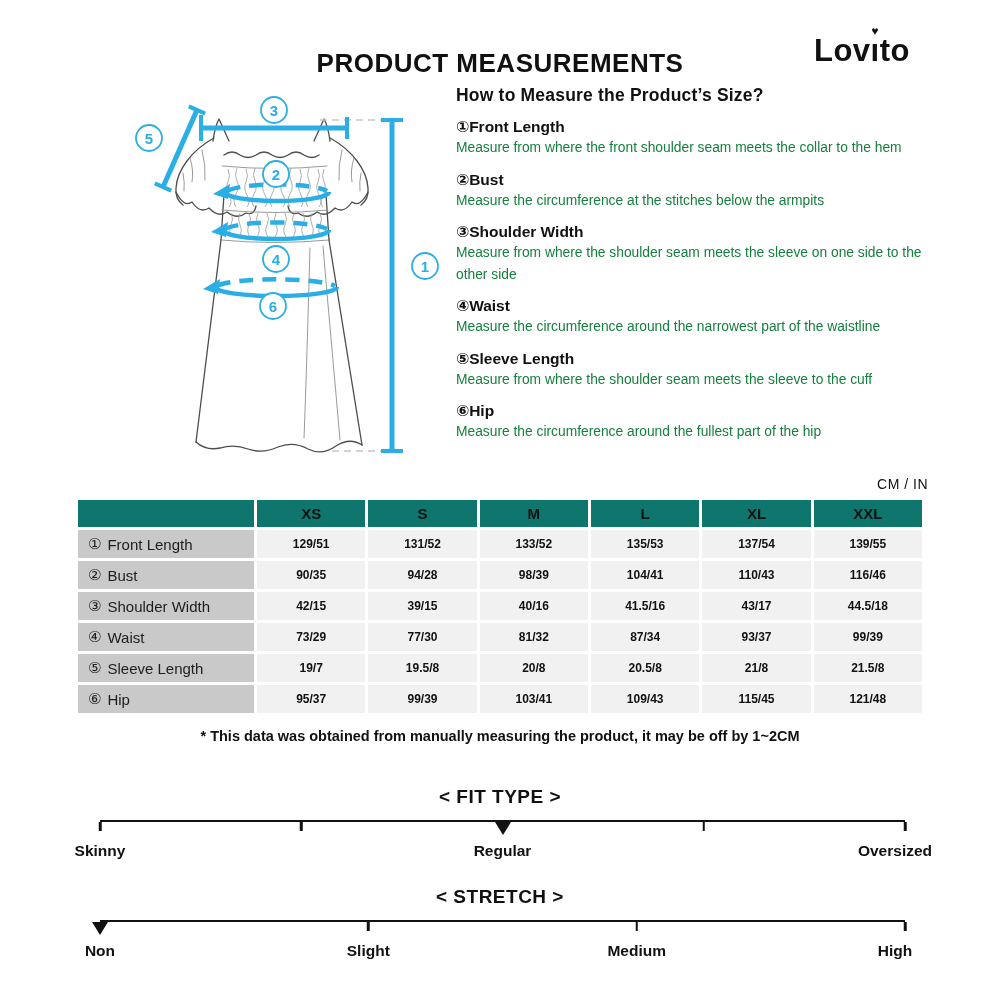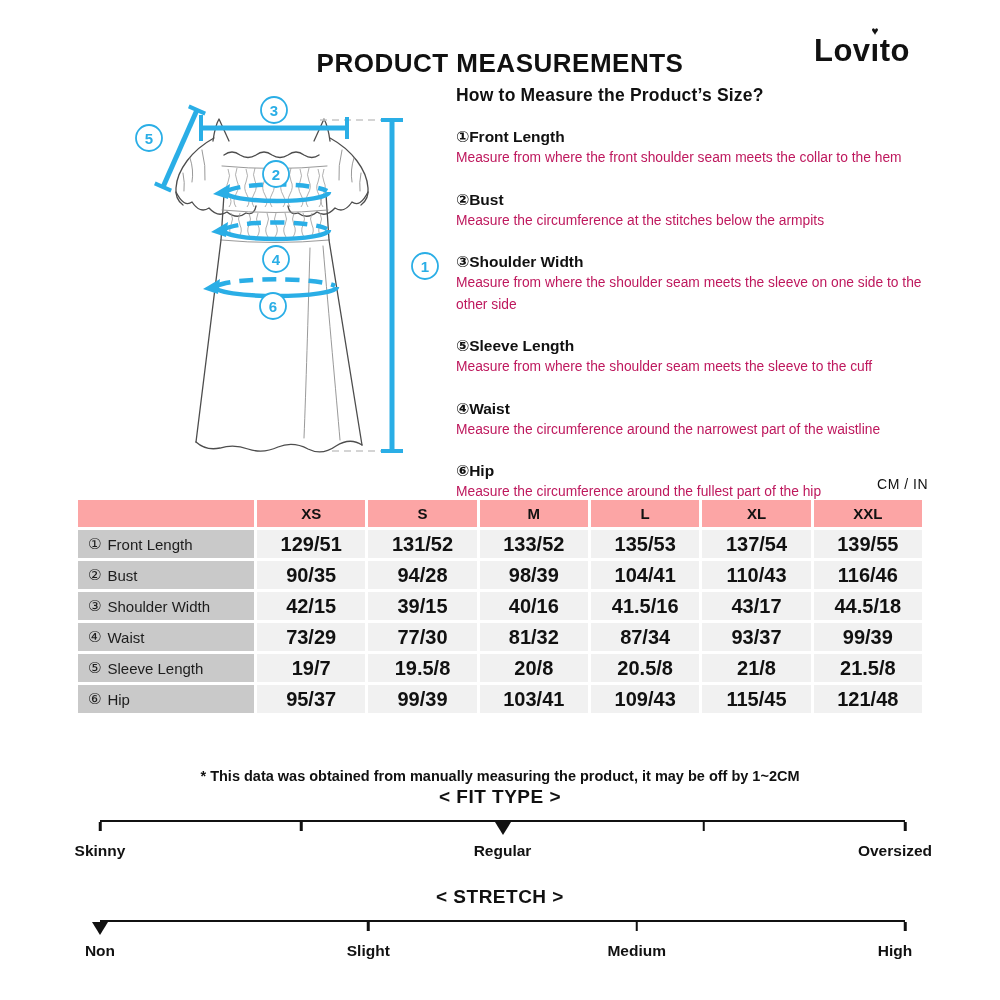--- a/index.html
+++ b/index.html
@@ -11,34 +11,34 @@
   .brand { position:absolute; top:33px; right:90px; font-size:31px; font-weight:800; letter-spacing:.5px; }
   .brand .i-wrap { position:relative; display:inline-block; }
   .brand .heart { position:absolute; top:-8px; left:50%; transform:translateX(-50%); font-size:12px; line-height:1; }
 
   
   .diagram { position:absolute; left:110px; top:88px; width:340px; height:380px; }
 
   
   .howto { position:absolute; left:456px; top:85px; width:474px; }
   .howto h2 { font-size:17.5px; font-weight:800; margin-bottom:9px; letter-spacing:.2px; }
-  .howto .item-title { font-size:15.5px; font-weight:700; margin-top:20px; line-height:21px; }
-  .howto .item-desc { font-size:13.8px; color:#be185d; line-height:21.5px; }
+  .howto .item-title { font-size:15.5px; font-weight:700; margin-top:10px; line-height:21px; }
+  .howto .item-desc { font-size:13.8px; color:#15803d; line-height:21.5px; }
 
   
   .units { position:absolute; top:476px; right:72px; font-size:14px; font-weight:400; letter-spacing:.5px; }
   .size-table { position:absolute; left:78px; top:500px; width:844px; display:grid;
     grid-template-columns:176px repeat(6,1fr); grid-template-rows:27px repeat(6,28px); gap:3px; }
   .size-table .cell { display:flex; align-items:center; justify-content:center; }
-  .size-table .head { background:#fca5a5; font-size:15px; font-weight:700; }
+  .size-table .head { background:#0f766e; font-size:15px; font-weight:700; }
   .size-table .rowlabel { background:#c9c9c9; font-size:15px; justify-content:flex-start; padding-left:10px; color:#1d1d1d; }
   .size-table .rowlabel .num { margin-right:6px; font-size:15px; }
-  .size-table .val { background:#f1f1f1; font-size:20px; font-weight:700; }
-
-  .footnote { position:absolute; top:728px; left:0; width:100%; text-align:center; font-size:14.5px; font-weight:700;margin-top:40px; }
+  .size-table .val { background:#f1f1f1; font-size:12px; font-weight:700; }
+
+  .footnote { position:absolute; top:728px; left:0; width:100%; text-align:center; font-size:14.5px; font-weight:700; }
 
   
   .scale-heading { position:absolute; left:0; width:100%; text-align:center; font-size:19px; font-weight:800; letter-spacing:.5px; }
   .fit-heading { top:786px; }
   .stretch-heading { top:886px; }
   .scale { position:absolute; left:100px; width:805px; height:40px; border-top:2.5px solid #111; }
   .fit-scale { top:820px;text-decoration:underline; }
   .stretch-scale { top:920px; }
   .tick { position:absolute; top:0; width:2.5px; height:9px; background:#111; transform:translateX(-50%); }
   .marker { position:absolute; top:0; width:0; height:0; border-left:8px solid transparent; border-right:8px solid transparent; border-top:13px solid #111; transform:translateX(-50%); }
@@ -158,26 +158,26 @@
     </div>
     <div class="item">
       <div class="item-title"><span>②</span><span>Bust</span></div>
       <div class="item-desc">Measure the circumference at the stitches below the armpits</div>
     </div>
     <div class="item">
       <div class="item-title"><span>③</span><span>Shoulder Width</span></div>
       <div class="item-desc">Measure from where the shoulder seam meets the sleeve on one side to the other side</div>
     </div>
     <div class="item">
+      <div class="item-title"><span>④</span><span>Waist</span></div>
+      <div class="item-desc">Measure the circumference around the narrowest part of the waistline</div>
+    </div>
+    <div class="item">
       <div class="item-title"><span>⑤</span><span>Sleeve Length</span></div>
       <div class="item-desc">Measure from where the shoulder seam meets the sleeve to the cuff</div>
-    </div>
-    <div class="item">
-      <div class="item-title"><span>④</span><span>Waist</span></div>
-      <div class="item-desc">Measure the circumference around the narrowest part of the waistline</div>
     </div>
     <div class="item">
       <div class="item-title"><span>⑥</span><span>Hip</span></div>
       <div class="item-desc">Measure the circumference around the fullest part of the hip</div>
     </div>
   </div>
 
   <div class="units">CM / IN</div>
 
   <div class="size-table">

